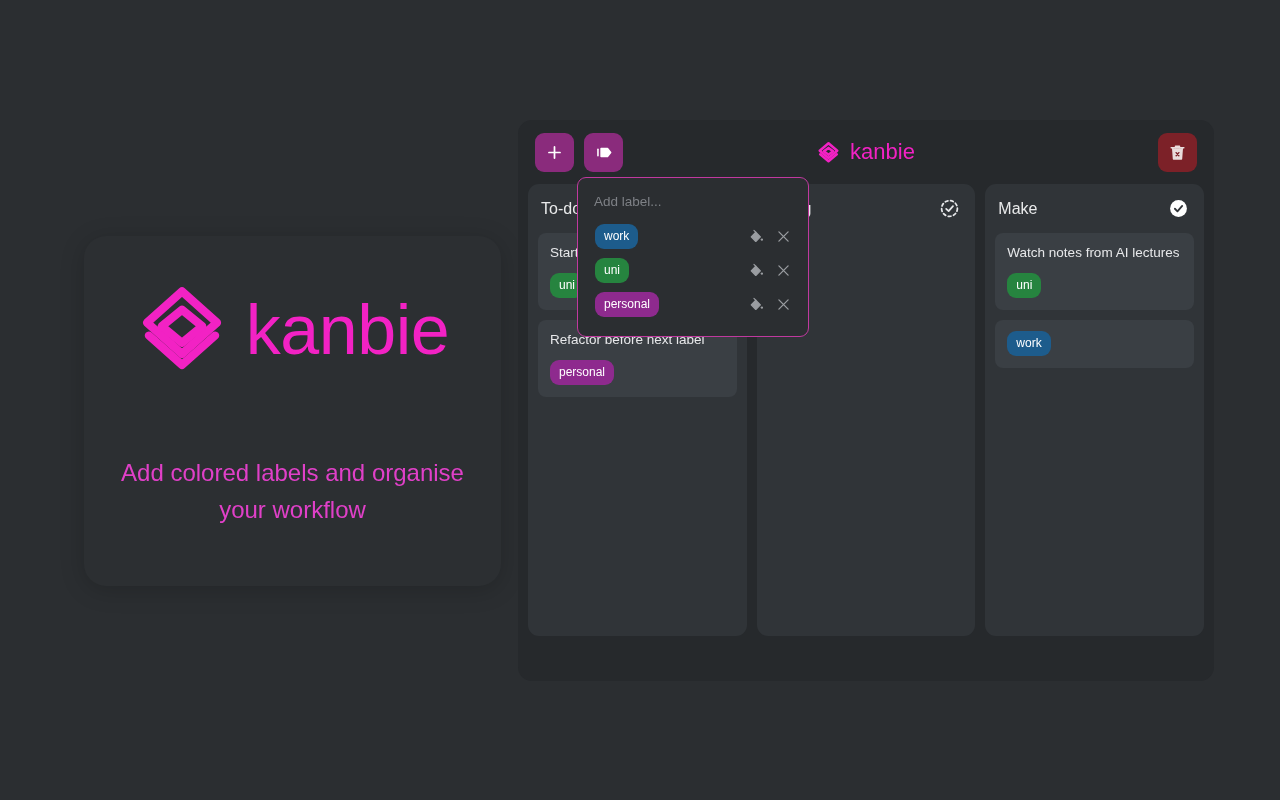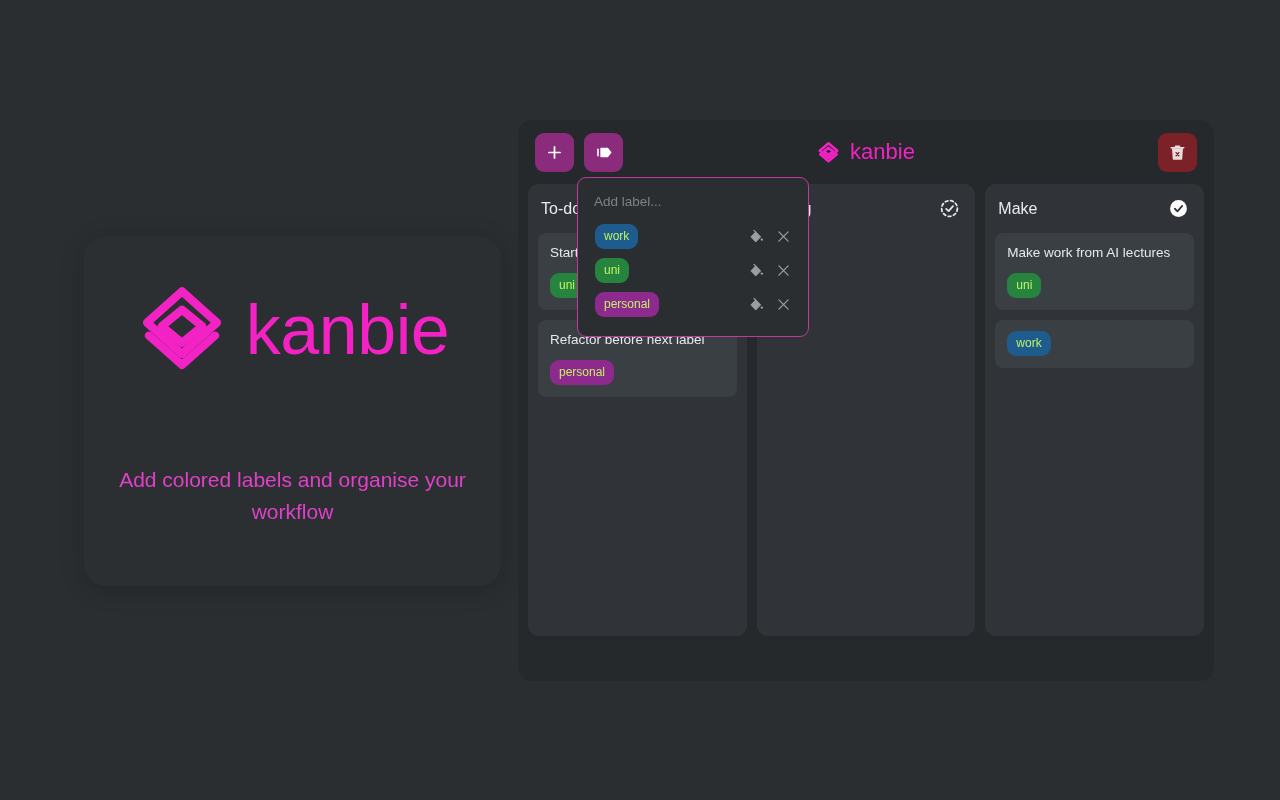--- a/index.html
+++ b/index.html
@@ -48,21 +48,21 @@
     color: #f222c4;
     font-weight: 400;
     letter-spacing: -0.5px;
   }
 
   .promo-tagline {
     margin-top: auto;
     margin-bottom: 28px;
     text-align: center;
     color: #e040c8;
-    font-size: 21px;
+    font-size: 24px;
     line-height: 1.52;
     font-weight: 400;
   }
 
   
   .board-window {
     position: absolute;
     left: 518px;
     top: 120px;
     width: 696px;
@@ -163,21 +163,21 @@
     font-size: 13.5px;
     color: #e7e8ea;
     line-height: 1.34;
     margin-bottom: 11px;
   }
 
   .chip {
     display: inline-block;
     font-size: 12px;
     line-height: 1;
-    color: #bef264;
+    color: #ffffff;
     padding: 6px 9px 7px;
     border-radius: 9px;
     vertical-align: top;
   }
 
   
   .label-popover {
     position: absolute;
     left: 577px;
     top: 177px;
@@ -338,21 +338,21 @@
         <span class="column-icon">
           <svg viewBox="0 0 24 24" width="21" height="21">
             <circle cx="12" cy="12" r="9.6" fill="#ffffff"></circle>
             <path d="M7.9 12.3 L10.8 15.2 L16.2 9.1" fill="none" stroke="#303438" stroke-width="2.1" stroke-linecap="round" stroke-linejoin="round"></path>
           </svg>
         </span>
       </div>
       <div class="cards">
 
         <div class="card">
-          <div class="card-text">Make work from AI lectures</div>
+          <div class="card-text">Watch notes from AI lectures</div>
           <span class="chip" style="background:#26843f">uni</span>
         </div>
 
         <div class="card">
           <span class="chip" style="background:#1d5c8c">work</span>
         </div>
 
       </div>
     </div>
 

